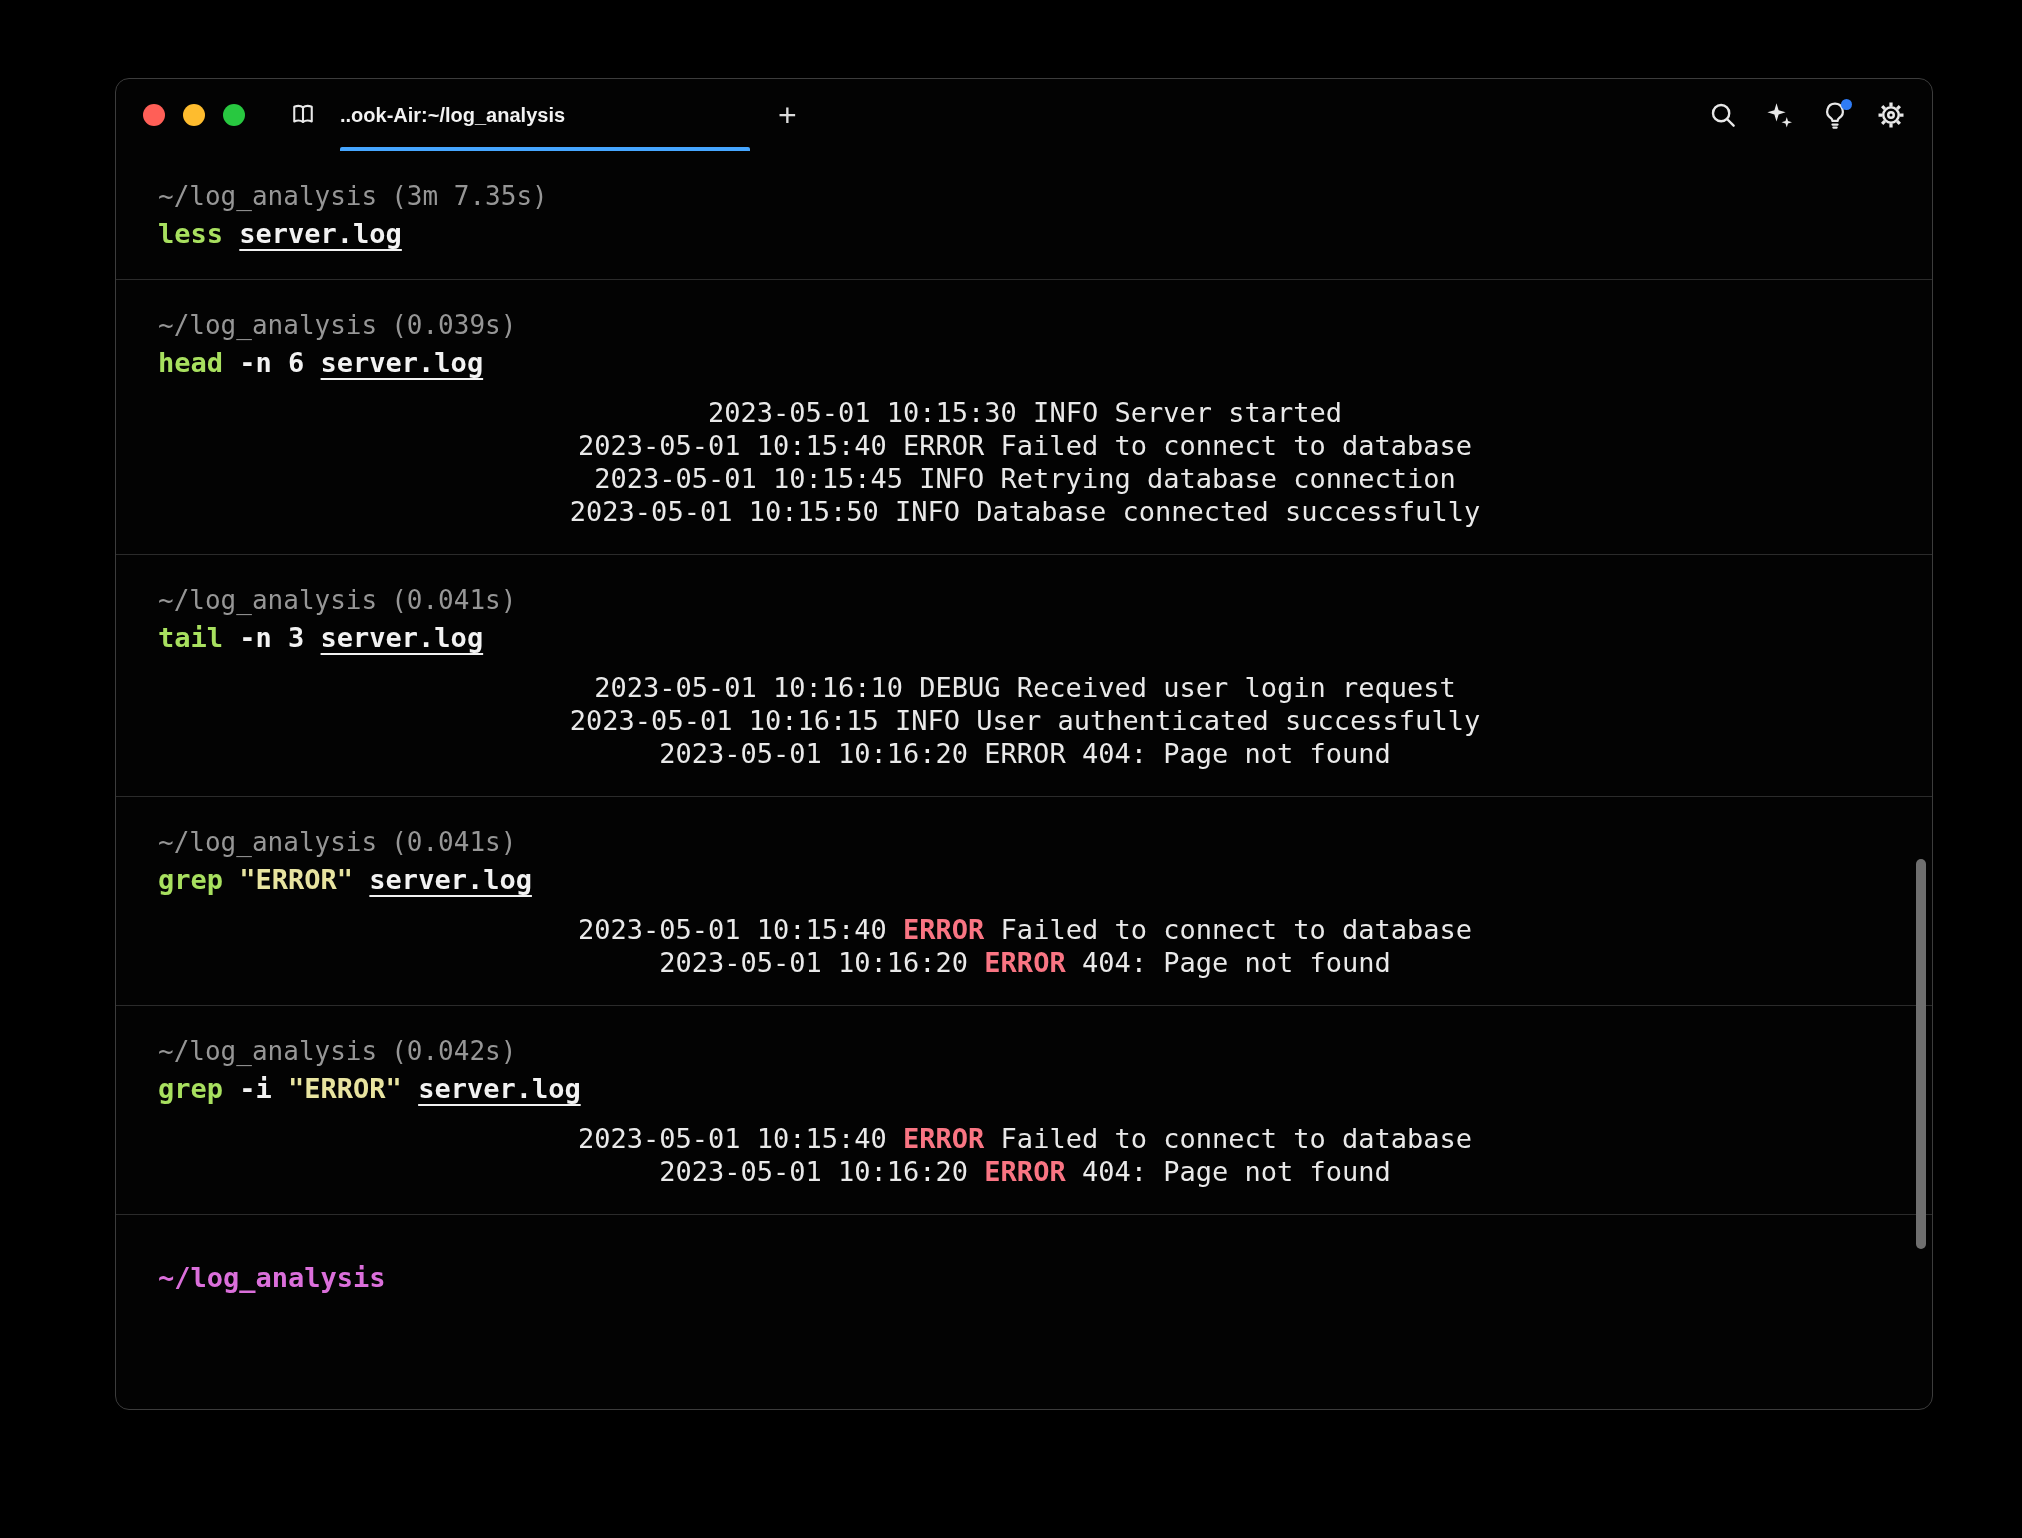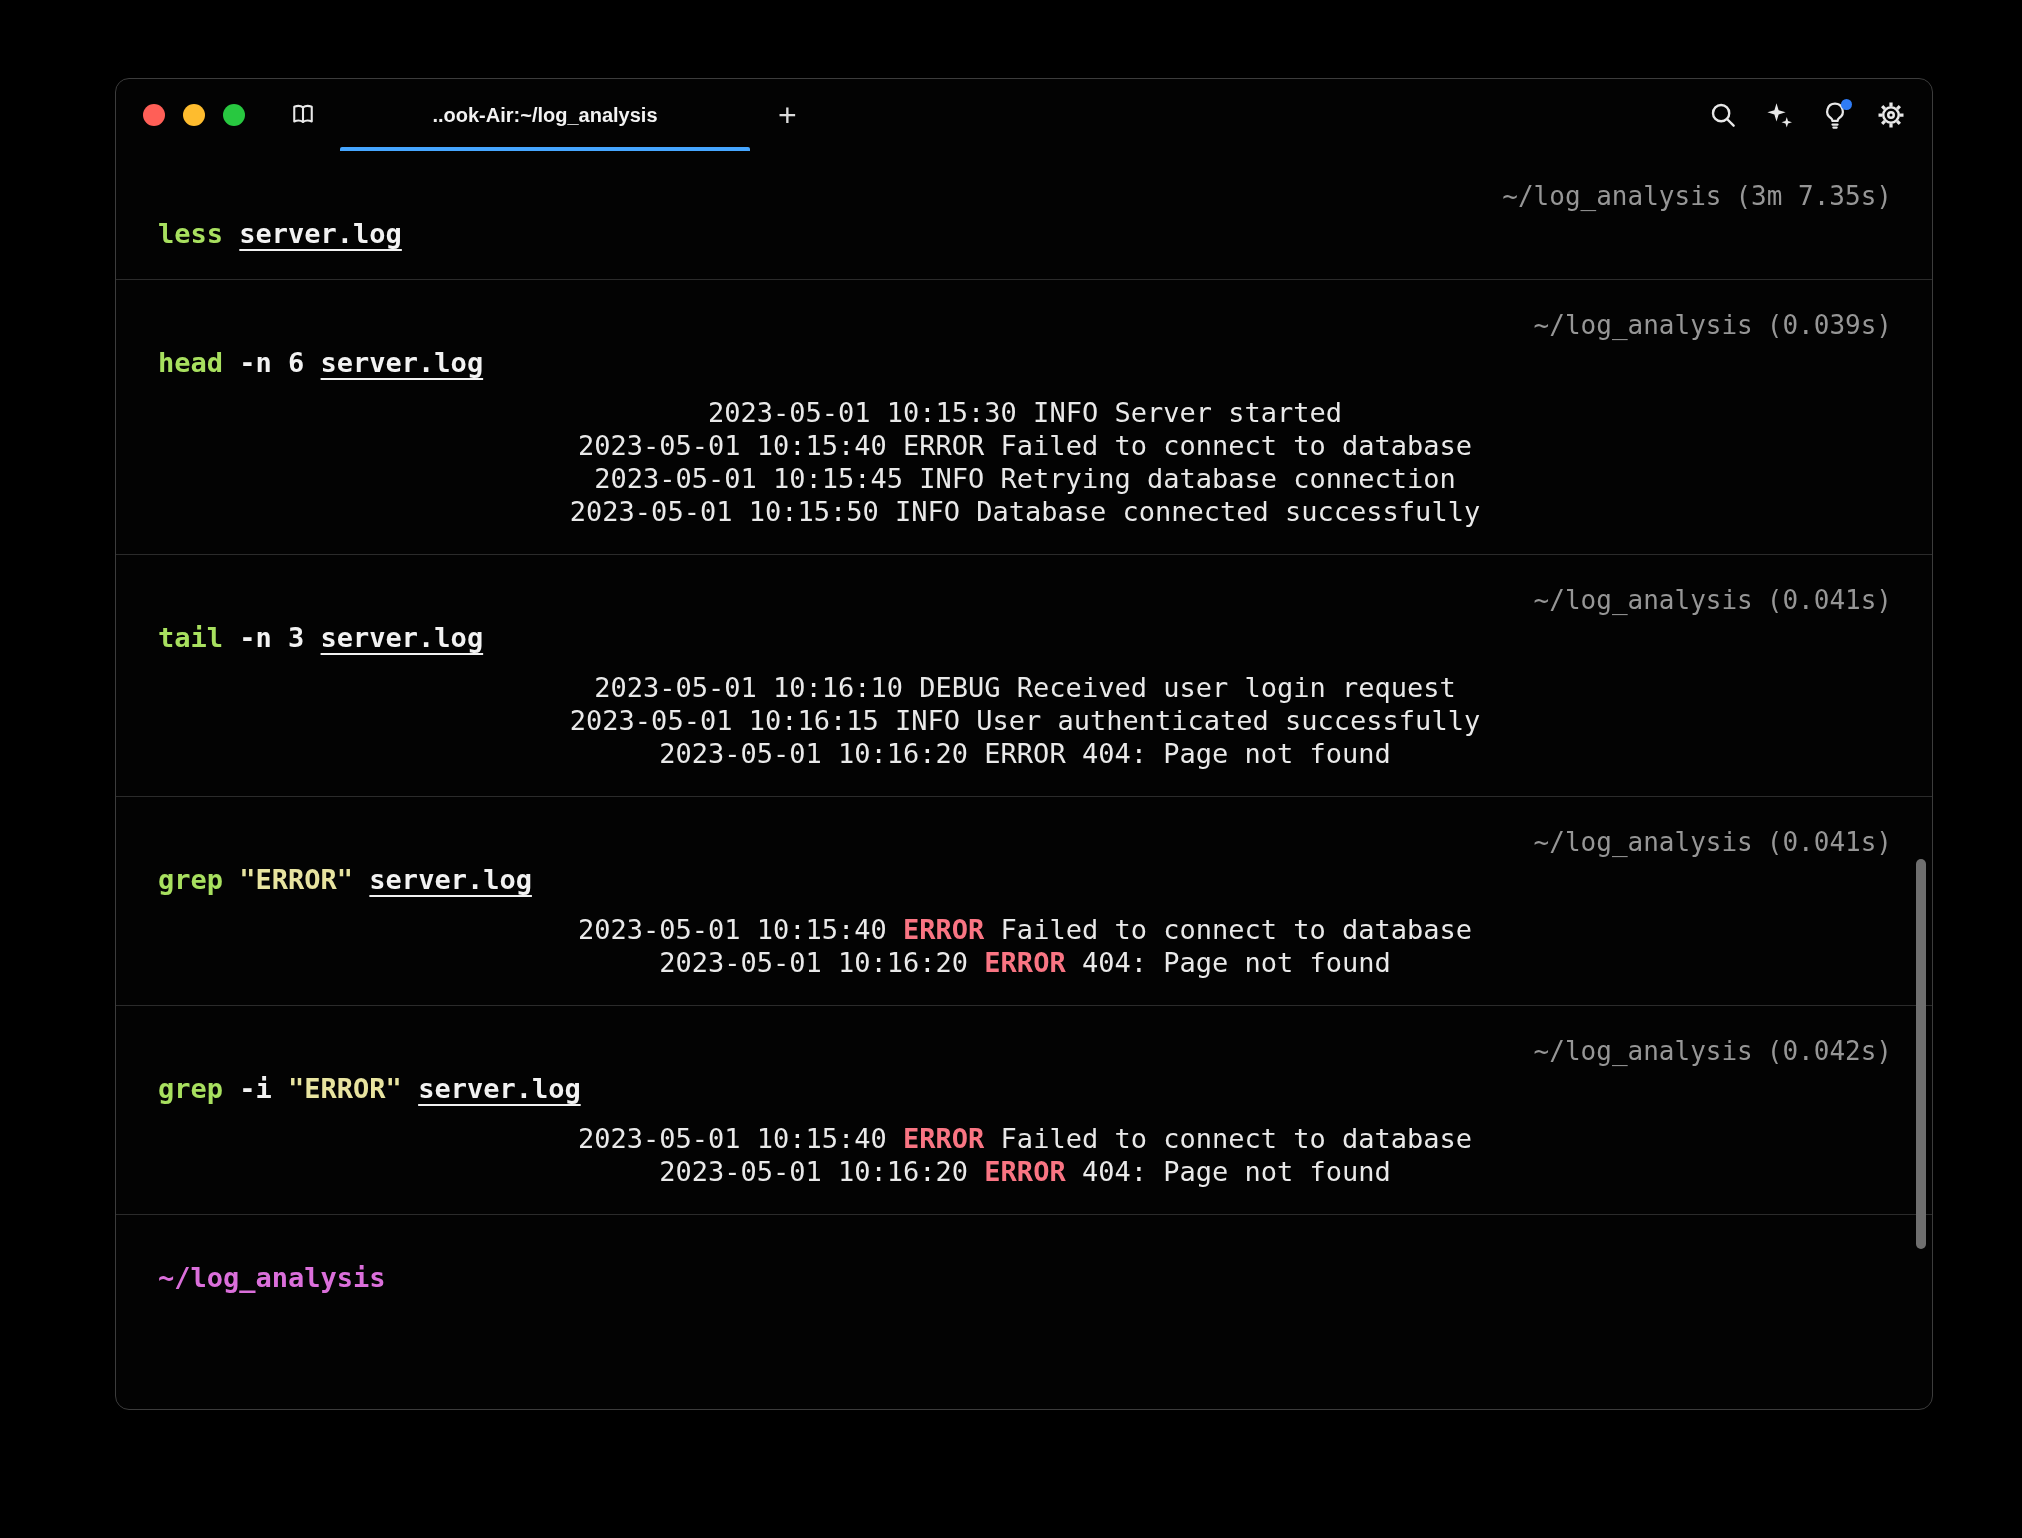--- a/index.html
+++ b/index.html
@@ -44,21 +44,21 @@
   .dot.red{background:#ff5f57;}
   .dot.yellow{background:#febc2e;}
   .dot.green{background:#28c840;}
   .icon{display:inline-flex;align-items:center;justify-content:center;}
   .icon svg{display:block;}
   .book{margin-left:44px;width:28px;height:28px;}
   .tab{
     margin-left:23px;
     width:410px;
     height:100%;
-    display:flex;align-items:center;justify-content:center;
+    display:flex;align-items:center;justify-content:flex-start;
     position:relative;
     font-family:"Liberation Sans",sans-serif;
     font-size:20px;font-weight:600;color:#f2f2f2;
     cursor:default;
   }
   .tab .underline{
     position:absolute;left:0;right:0;bottom:0;height:4px;
     background:var(--accent);
     border-radius:2px 2px 0 0;
   }
@@ -82,21 +82,21 @@
   .content{
     height:1260px;
     overflow:hidden;
     font-size:27px;
     position:relative;
   }
   .block{
     padding:26px 40px 26px 42px;
     border-bottom:1px solid var(--separator);
   }
-  .prompt-line{line-height:38px;color:var(--prompt);font-size:26px;text-align:right;}
+  .prompt-line{line-height:38px;color:var(--prompt);font-size:26px;}
   .prompt-line .dur{margin-left:14px;}
   .cmd-line{line-height:38px;font-weight:bold;color:#f2f2f2;}
   .seg-kw{color:var(--keyword);font-weight:bold;}
   .seg-arg{color:#f2f2f2;font-weight:bold;}
   .seg-str{color:var(--string);font-weight:bold;}
   .seg-file{
     color:#f2f2f2;font-weight:bold;
     text-decoration:underline;
     text-decoration-thickness:2px;
     text-underline-offset:6px;

